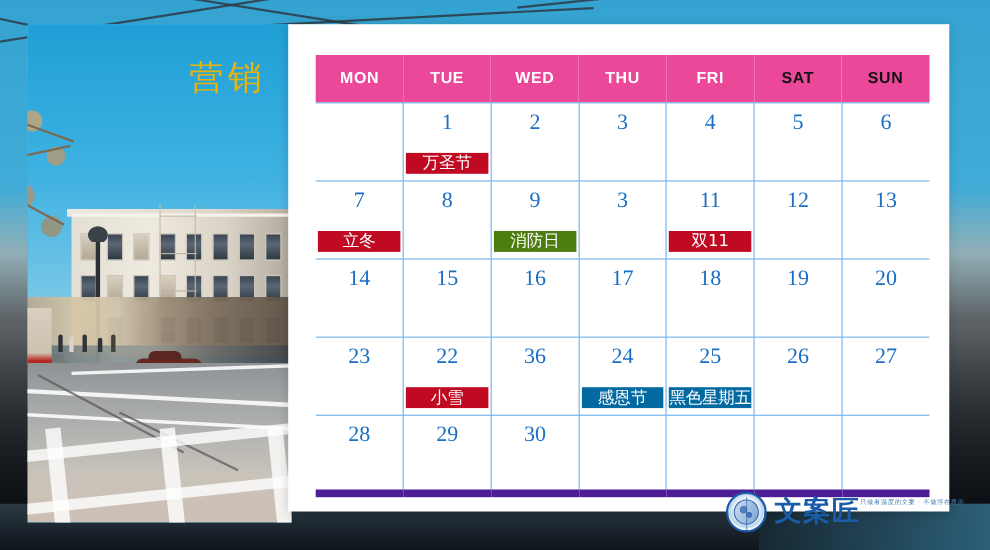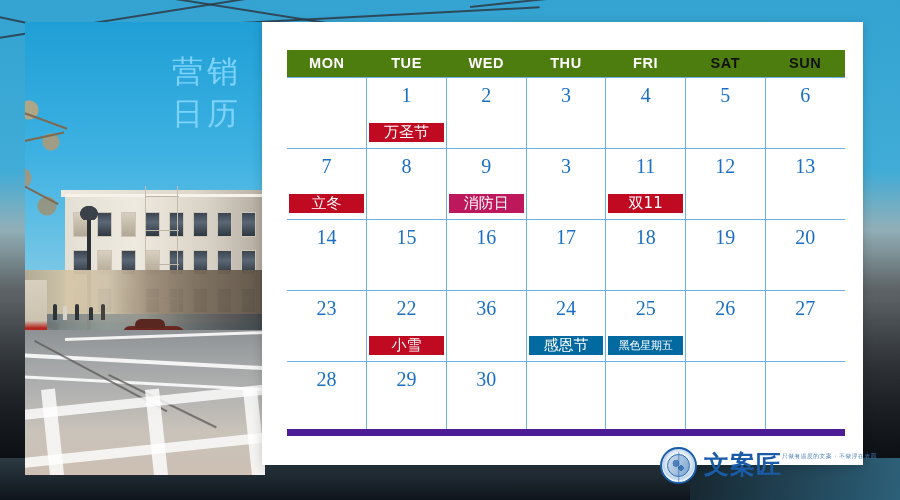--- a/index.html
+++ b/index.html
@@ -184,21 +184,21 @@
   .people i:nth-child(3){ left: 24px; }
   .people i:nth-child(4){ left: 38px; height: 13px; }
   .people i:nth-child(5){ left: 50px; background:#44403c; }
 
   
   .title-wrap {
     position: absolute;
     left: 172px; top: 52px;
     width: 140px;
     z-index: 6;
-    color: #7dd3fc;
+    color: #eab308;
     line-height: 1.28;
     letter-spacing: 4px;
     font-size: 31px;
     font-weight: 400;
     font-family: "DejaVu Sans", "Liberation Sans", sans-serif;
     white-space: nowrap;
   }
   .title-wrap div { margin-bottom: 2px; }
 
   
@@ -224,22 +224,22 @@
   }
 
   table.cal {
     position: absolute;
     left: 25px; top: 28px;
     width: 558px;
     border-collapse: collapse;
     table-layout: fixed;
   }
   table.cal th {
-    height: 27px;
-    background: #4d7c0f;
+    height: 43px;
+    background: #ec4899;
     color: #ffffff;
     font-size: 14.5px;
     font-weight: bold;
     letter-spacing: .6px;
     border: none;
   }
   table.cal th.weekend { color: #111111; }
 
   table.cal td {
     height: 71px;
@@ -269,22 +269,22 @@
     font-size: 15px;
     line-height: 19px;
     height: 19px;
     color: #ffffff;
     font-family: "DejaVu Sans", "Liberation Sans", sans-serif;
     white-space: nowrap;
     overflow: hidden;
   }
   .badge.red   { background: #C00A22; }
   .badge.blue  { background: #0369a1; }
-  .badge.light { background: #be185d; }
-  .badge.tight { font-size: 11px; letter-spacing: -.2px; }
+  .badge.light { background: #4d7c0f; }
+  .badge.tight { font-size: 15px; letter-spacing: -.2px; }
 
   
   .brand {
     position: absolute;
     right: 18px; bottom: 16px;
     z-index: 12;
     display: flex;
     align-items: center;
     gap: 7px;
   }
@@ -413,21 +413,20 @@
     <div class="crack c2"></div>
     <div class="cw cw1"></div>
     <div class="cw cw2"></div>
     <div class="cw cw3"></div>
     <div class="cw cw4"></div>
     <div class="cw cw5"></div>
   </div>
 
   <div class="title-wrap">
     <div>营销</div>
-    <div>日历</div>
   </div>
 
 
   <div class="card">
     <table class="cal">
       <thead>
         <tr>
           <th>MON</th>
           <th>TUE</th>
           <th>WED</th>

